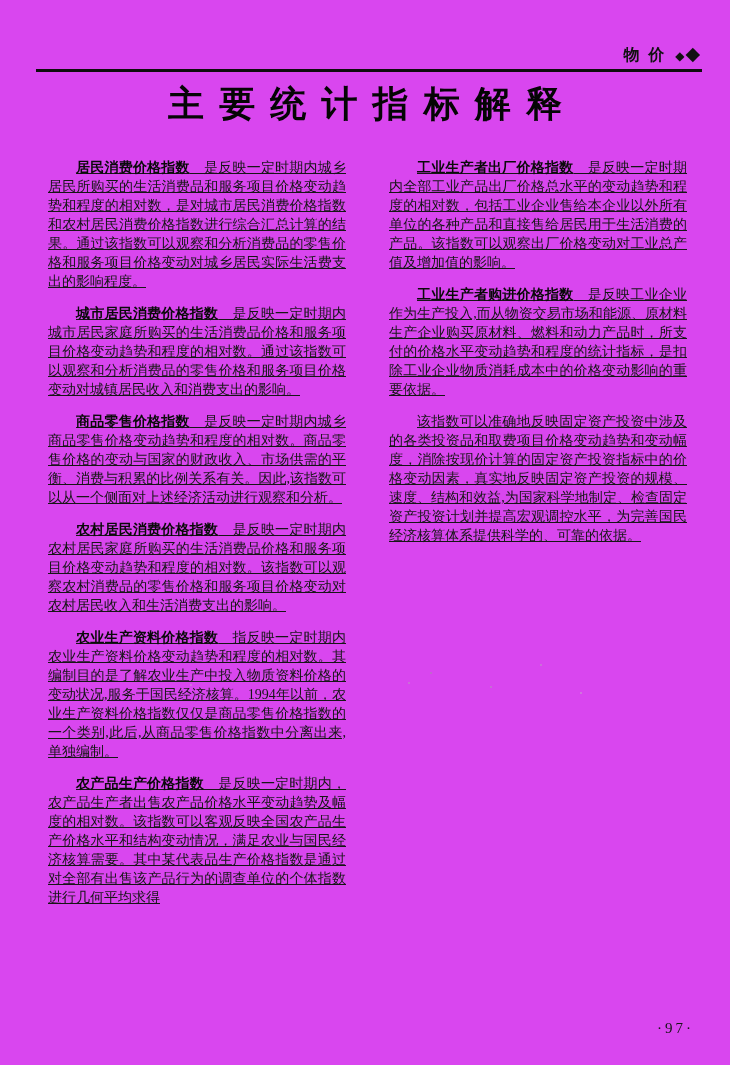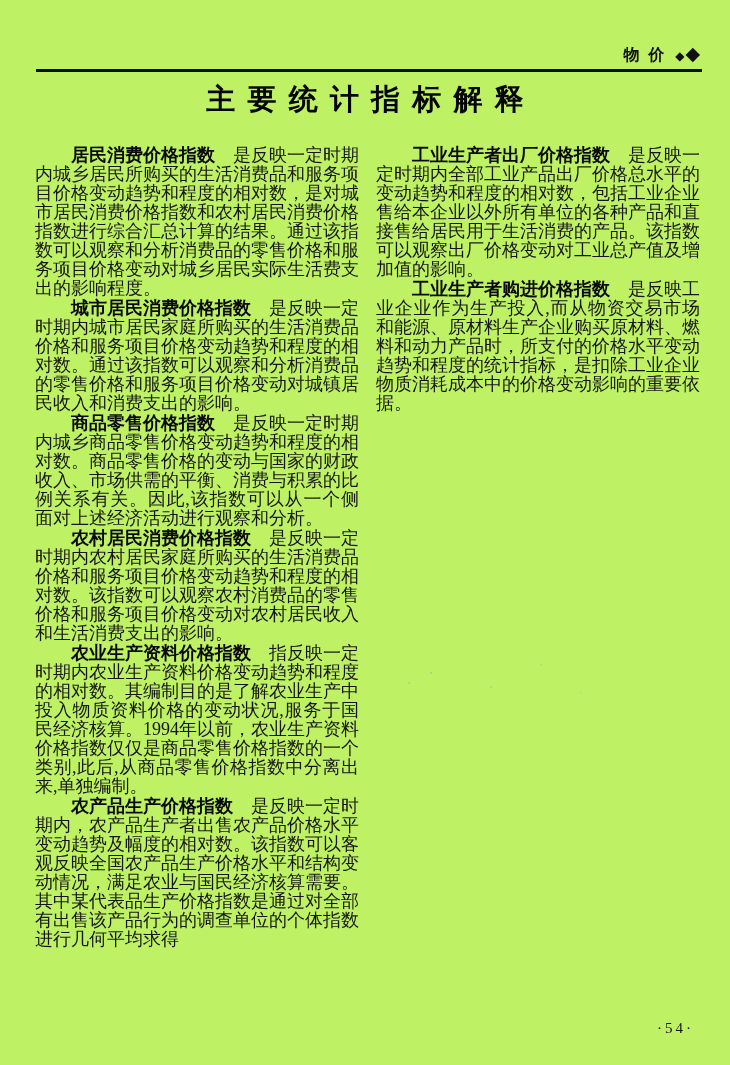--- a/index.html
+++ b/index.html
@@ -1,20 +1,20 @@
 <!DOCTYPE html>
 <html><head>
 <meta charset="utf-8">
 <style>
   html,body{margin:0;padding:0;background:#e8e8e8;}
   .page{
     position:relative;
     width:730px;height:1065px;
     margin:0 auto;
-    background:#bef264;
+    background:#d946ef;
     color:#141414;
     font-family:"Liberation Serif","DejaVu Serif",serif;
     overflow:hidden;
   }
   
   .header{
     position:absolute;top:44px;right:30px;
     font-family:"DejaVu Sans","Liberation Sans",sans-serif;
     font-weight:bold;font-size:16px;color:#111;
     display:flex;align-items:baseline;
@@ -24,34 +24,35 @@
   .d-large{font-size:19px;line-height:1;margin-left:1px;}
   .rule{
     position:absolute;top:69px;left:36px;right:28px;
     height:2.5px;background:#0d0d0d;
   }
   
   .title{
     position:absolute;top:80px;left:0;right:0;margin:0;
     text-align:center;
     font-family:"DejaVu Sans","Liberation Sans",sans-serif;
-    font-weight:bold;font-size:29px;color:#050505;
+    font-weight:bold;font-size:36px;color:#050505;
     letter-spacing:0.42em;text-indent:0.42em;
   }
   
   .columns{
     position:absolute;top:145px;left:35px;right:30px;
     display:flex;gap:17px;
   }
   .col{flex:1 1 0;min-width:0;}
   .col p{
-    margin:0;
-    font-size:18px;line-height:19px;
+    margin:13px;
+    font-size:14px;line-height:19px;
     text-align:justify;
     color:#161616;
+    text-decoration:underline;
   }
   .col p.indent{text-indent:2em;}
   .col b.term{
     font-family:"DejaVu Sans","Liberation Sans",sans-serif;
     font-weight:bold;color:#0a0a0a;
   }
   
   .pageno{
     position:absolute;top:1020px;right:36px;
     font-size:15px;letter-spacing:3px;color:#151515;
@@ -85,20 +86,21 @@
         <p class="indent"><b class="term">居民消费价格指数</b>　是反映一定时期内城乡居民所购买的生活消费品和服务项目价格变动趋势和程度的相对数，是对城市居民消费价格指数和农村居民消费价格指数进行综合汇总计算的结果。通过该指数可以观察和分析消费品的零售价格和服务项目价格变动对城乡居民实际生活费支出的影响程度。</p>
         <p class="indent"><b class="term">城市居民消费价格指数</b>　是反映一定时期内城市居民家庭所购买的生活消费品价格和服务项目价格变动趋势和程度的相对数。通过该指数可以观察和分析消费品的零售价格和服务项目价格变动对城镇居民收入和消费支出的影响。</p>
         <p class="indent"><b class="term">商品零售价格指数</b>　是反映一定时期内城乡商品零售价格变动趋势和程度的相对数。商品零售价格的变动与国家的财政收入、市场供需的平衡、消费与积累的比例关系有关。因此,该指数可以从一个侧面对上述经济活动进行观察和分析。</p>
         <p class="indent"><b class="term">农村居民消费价格指数</b>　是反映一定时期内农村居民家庭所购买的生活消费品价格和服务项目价格变动趋势和程度的相对数。该指数可以观察农村消费品的零售价格和服务项目价格变动对农村居民收入和生活消费支出的影响。</p>
         <p class="indent"><b class="term">农业生产资料价格指数</b>　指反映一定时期内农业生产资料价格变动趋势和程度的相对数。其编制目的是了解农业生产中投入物质资料价格的变动状况,服务于国民经济核算。1994年以前，农业生产资料价格指数仅仅是商品零售价格指数的一个类别,此后,从商品零售价格指数中分离出来,单独编制。</p>
         <p class="indent"><b class="term">农产品生产价格指数</b>　是反映一定时期内，农产品生产者出售农产品价格水平变动趋势及幅度的相对数。该指数可以客观反映全国农产品生产价格水平和结构变动情况，满足农业与国民经济核算需要。其中某代表品生产价格指数是通过对全部有出售该产品行为的调查单位的个体指数进行几何平均求得</p>
       </div>
     <div class="col" id="col-right">
         <p class="indent"><b class="term">工业生产者出厂价格指数</b>　是反映一定时期内全部工业产品出厂价格总水平的变动趋势和程度的相对数，包括工业企业售给本企业以外所有单位的各种产品和直接售给居民用于生活消费的产品。该指数可以观察出厂价格变动对工业总产值及增加值的影响。</p>
         <p class="indent"><b class="term">工业生产者购进价格指数</b>　是反映工业企业作为生产投入,而从物资交易市场和能源、原材料生产企业购买原材料、燃料和动力产品时，所支付的价格水平变动趋势和程度的统计指标，是扣除工业企业物质消耗成本中的价格变动影响的重要依据。</p>
+        <p class="indent">该指数可以准确地反映固定资产投资中涉及的各类投资品和取费项目价格变动趋势和变动幅度，消除按现价计算的固定资产投资指标中的价格变动因素，真实地反映固定资产投资的规模、速度、结构和效益,为国家科学地制定、检查固定资产投资计划并提高宏观调控水平，为完善国民经济核算体系提供科学的、可靠的依据。</p>
       </div>
   </div>
 
   <div class="noise"></div>
 
-  <div class="pageno">·54·</div>
+  <div class="pageno">·97·</div>
 
 </div>
 
 </body></html>

